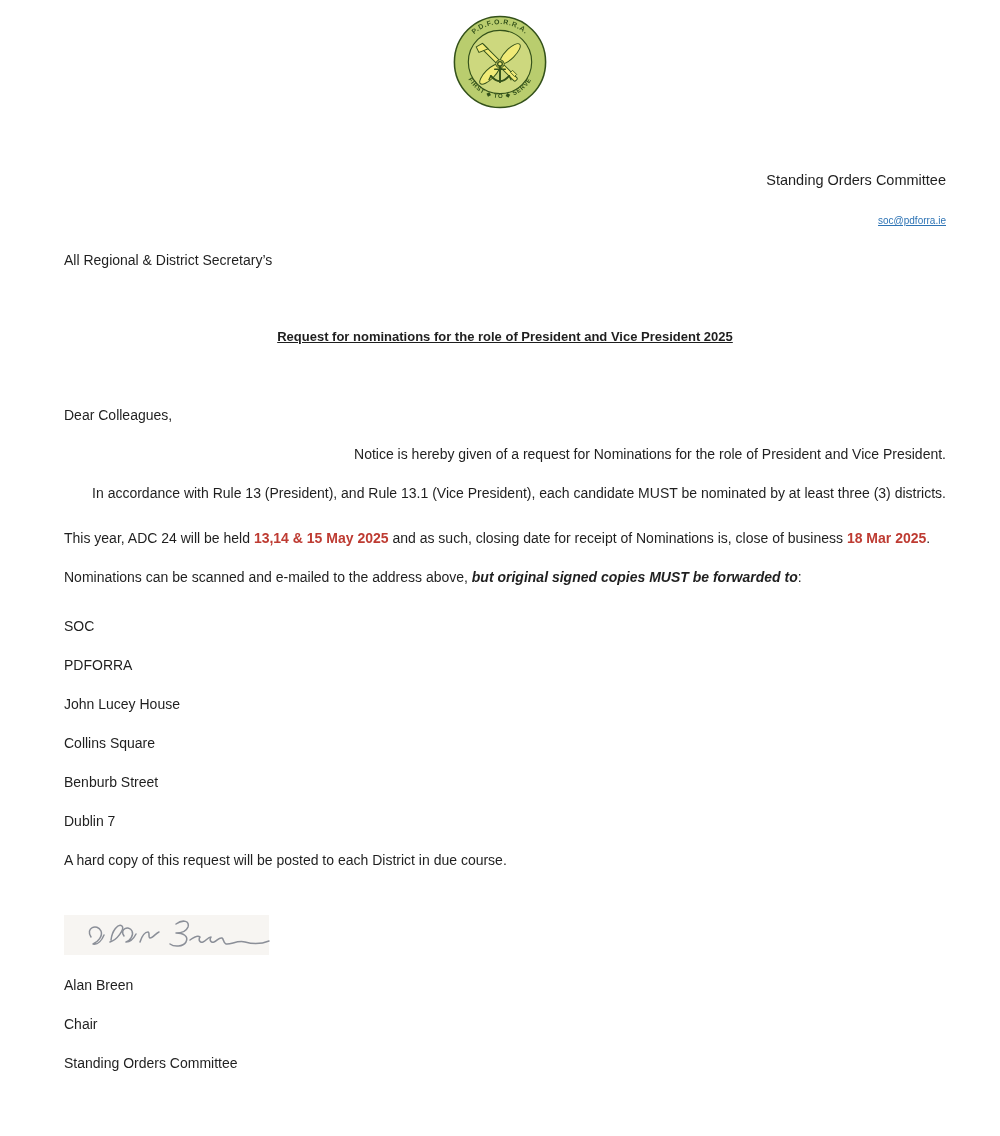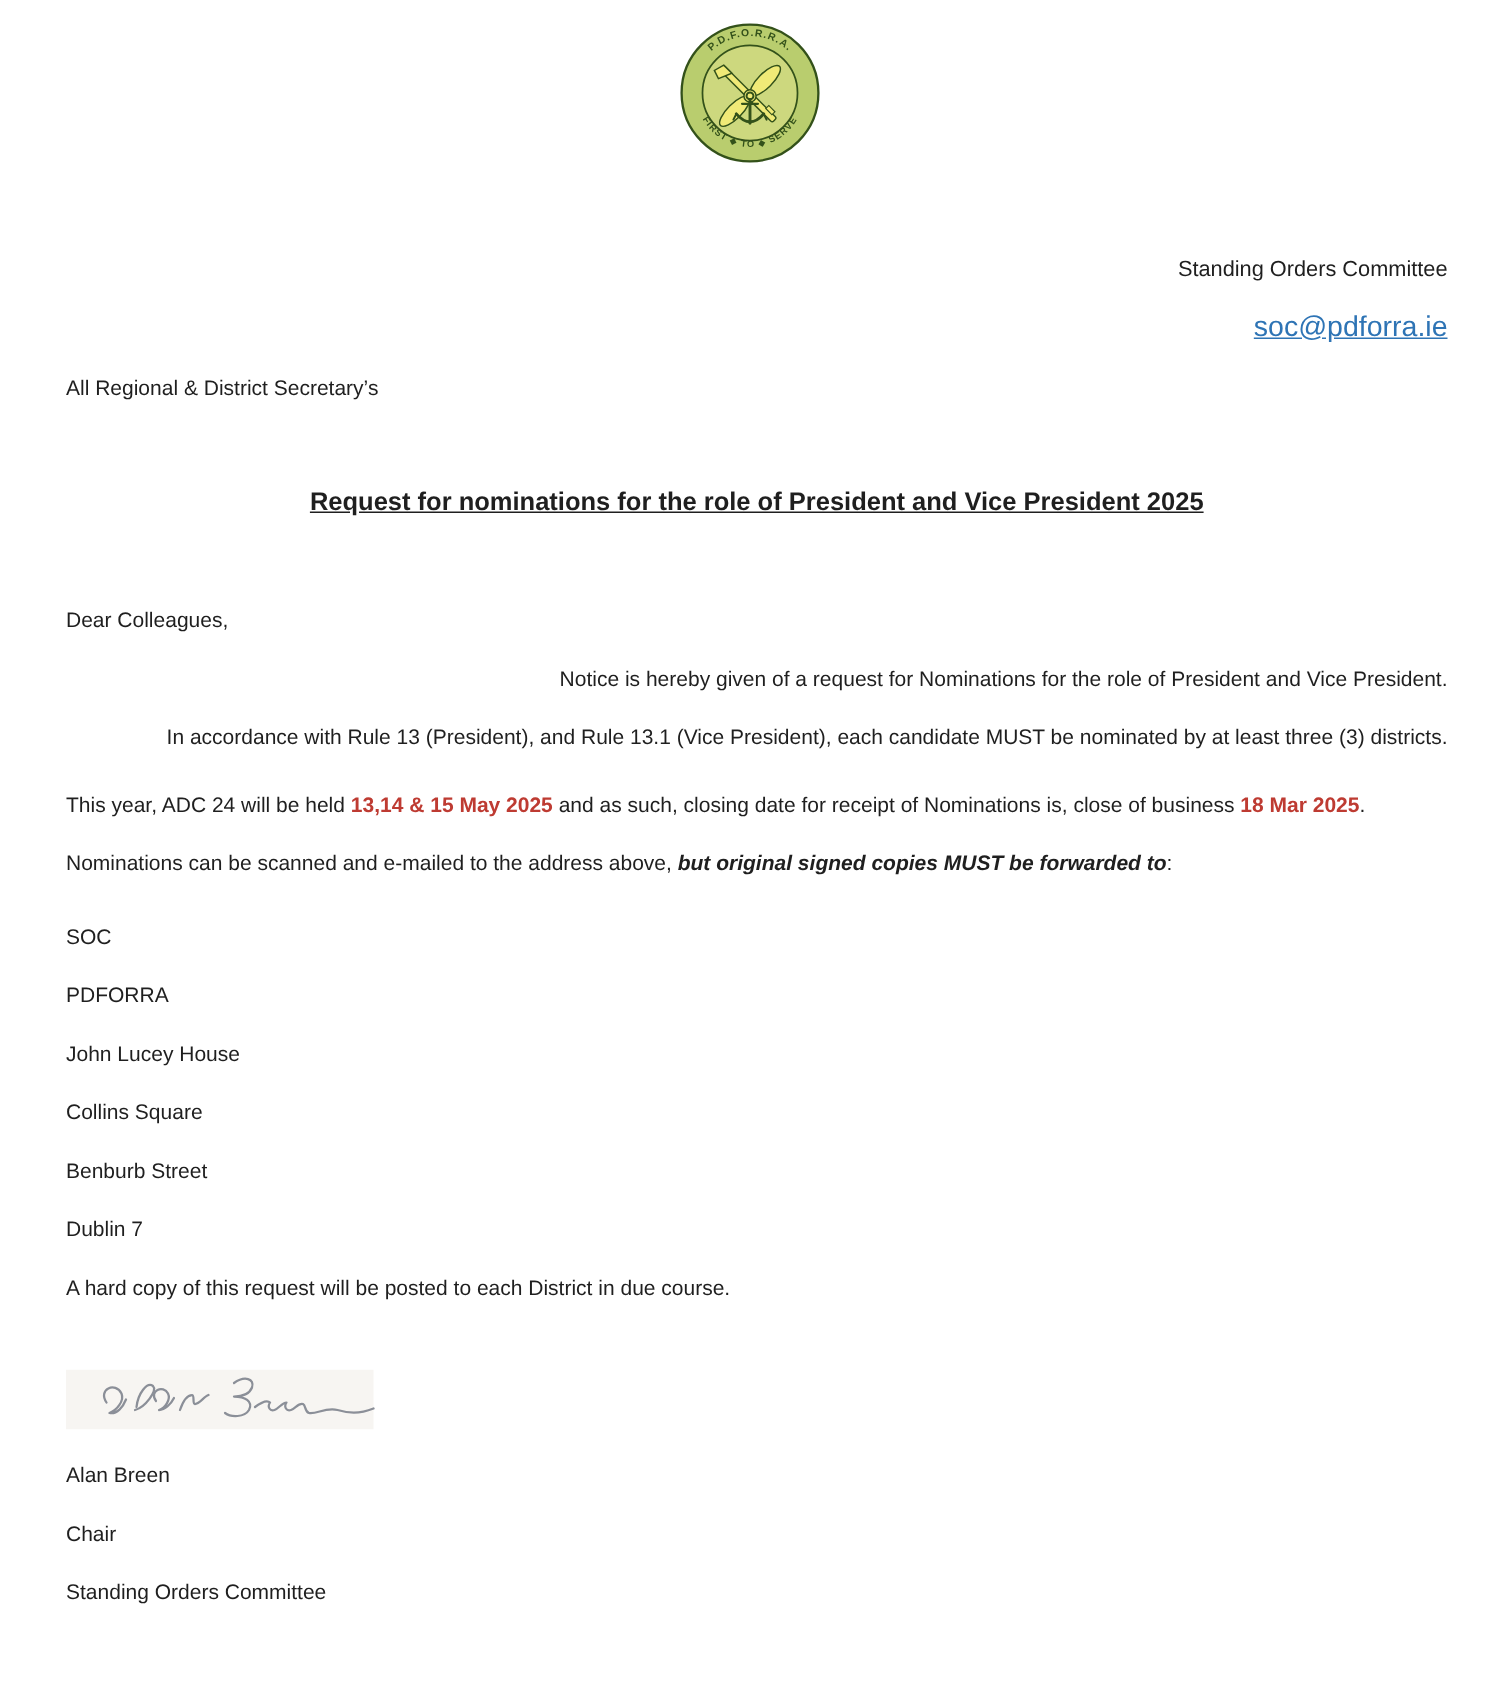--- a/index.html
+++ b/index.html
@@ -11,28 +11,28 @@
     --logo-item:#f0ea77;
     --logo-outline:#33511a;
   }
   *{box-sizing:border-box;margin:0;padding:0;}
   html,body{background:#ffffff;}
   .page{
     width:1000px;height:1136px;background:#ffffff;position:relative;
     font-family:"Liberation Sans","DejaVu Sans",sans-serif;
     color:var(--ink);font-size:14px;line-height:20px;overflow:hidden;
   }
-  .content{padding:0 35px 0 44px;}
+  .content{padding:0 54px 0 44px;margin-left:20px;}
   .logo-wrap{text-align:center;padding-top:14px;height:110px;}
   .hdr-right{text-align:right;}
   .committee-line{margin-top:60px;font-size:14.5px;}
   .email-line{margin-top:19px;}
-  .email-link{color:var(--link-blue);text-decoration:underline;cursor:pointer;font-size:19px;}
+  .email-link{color:var(--link-blue);text-decoration:underline;cursor:pointer;font-size:10px;}
   .recipient{margin-top:19px;}
-  .subject{margin-top:57px;text-align:center;font-weight:bold;text-decoration:underline;font-size:17px;}
+  .subject{margin-top:57px;text-align:center;font-weight:bold;text-decoration:underline;font-size:13px;}
   .salutation{margin-top:58px;}
   .para{margin-top:19px;text-align:right;}
   .para-wide{margin-top:16px;line-height:39px;}
   .red-bold{color:var(--accent-red);font-weight:bold;}
   .bold-italic{font-weight:bold;font-style:italic;}
   .addr-line{margin-top:19px;}
   .closing{margin-top:19px;}
   .sig-box{margin-top:45px;width:215px;height:40px;display:block;}
   .sig-name{margin-top:20px;}
   .sig-role{margin-top:19px;}

